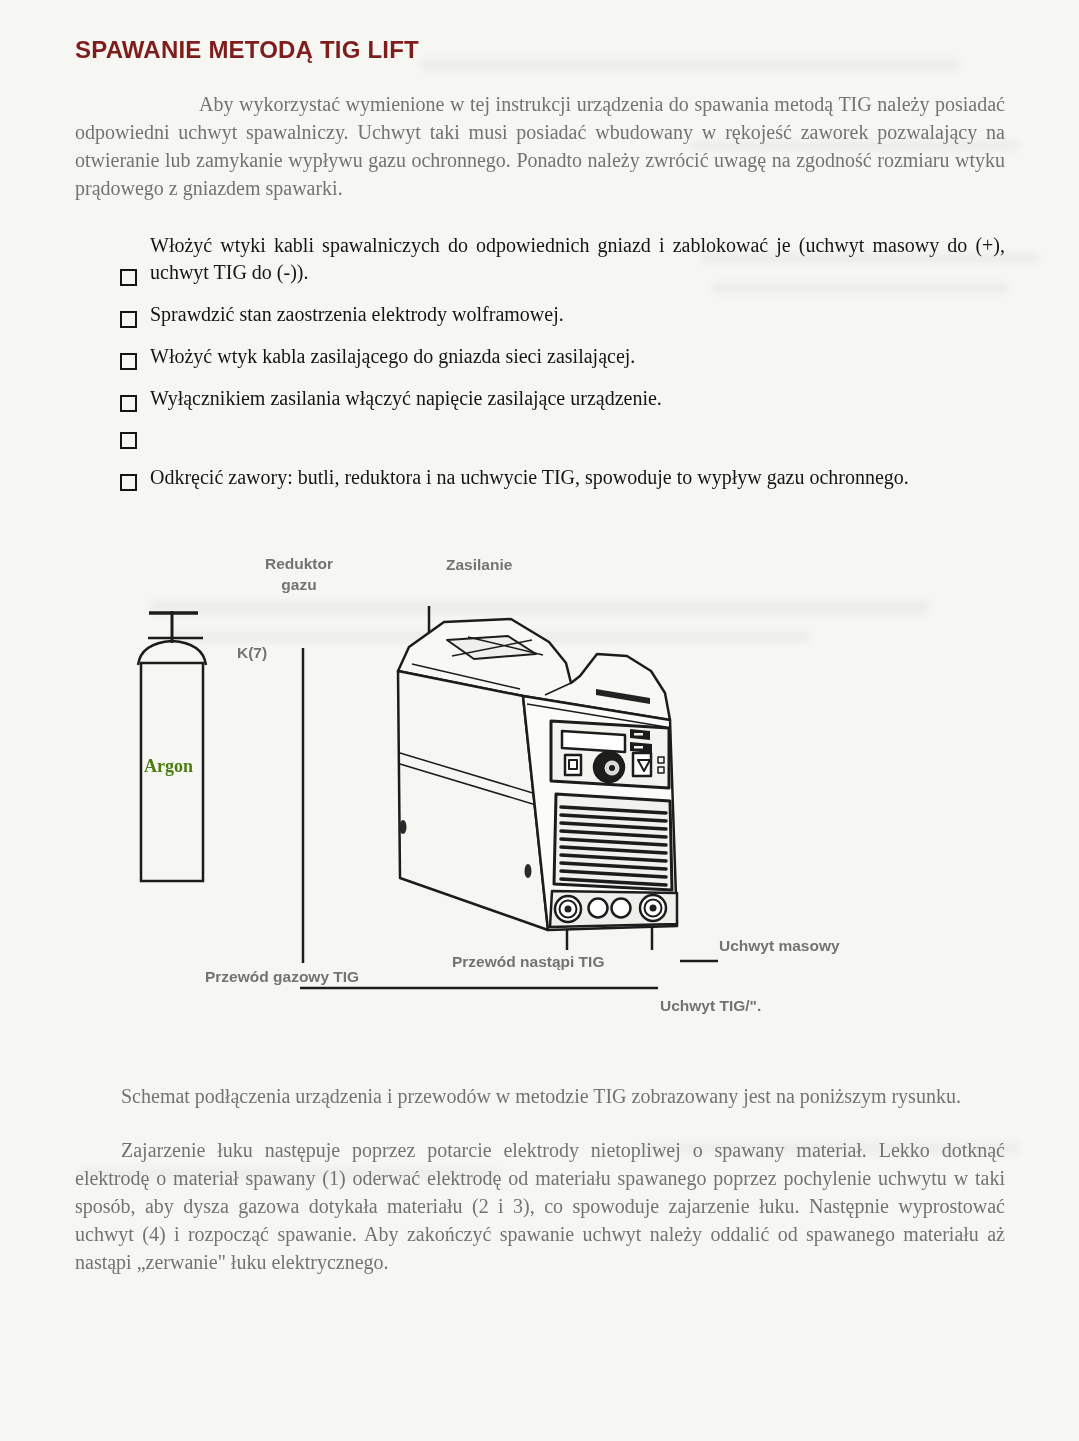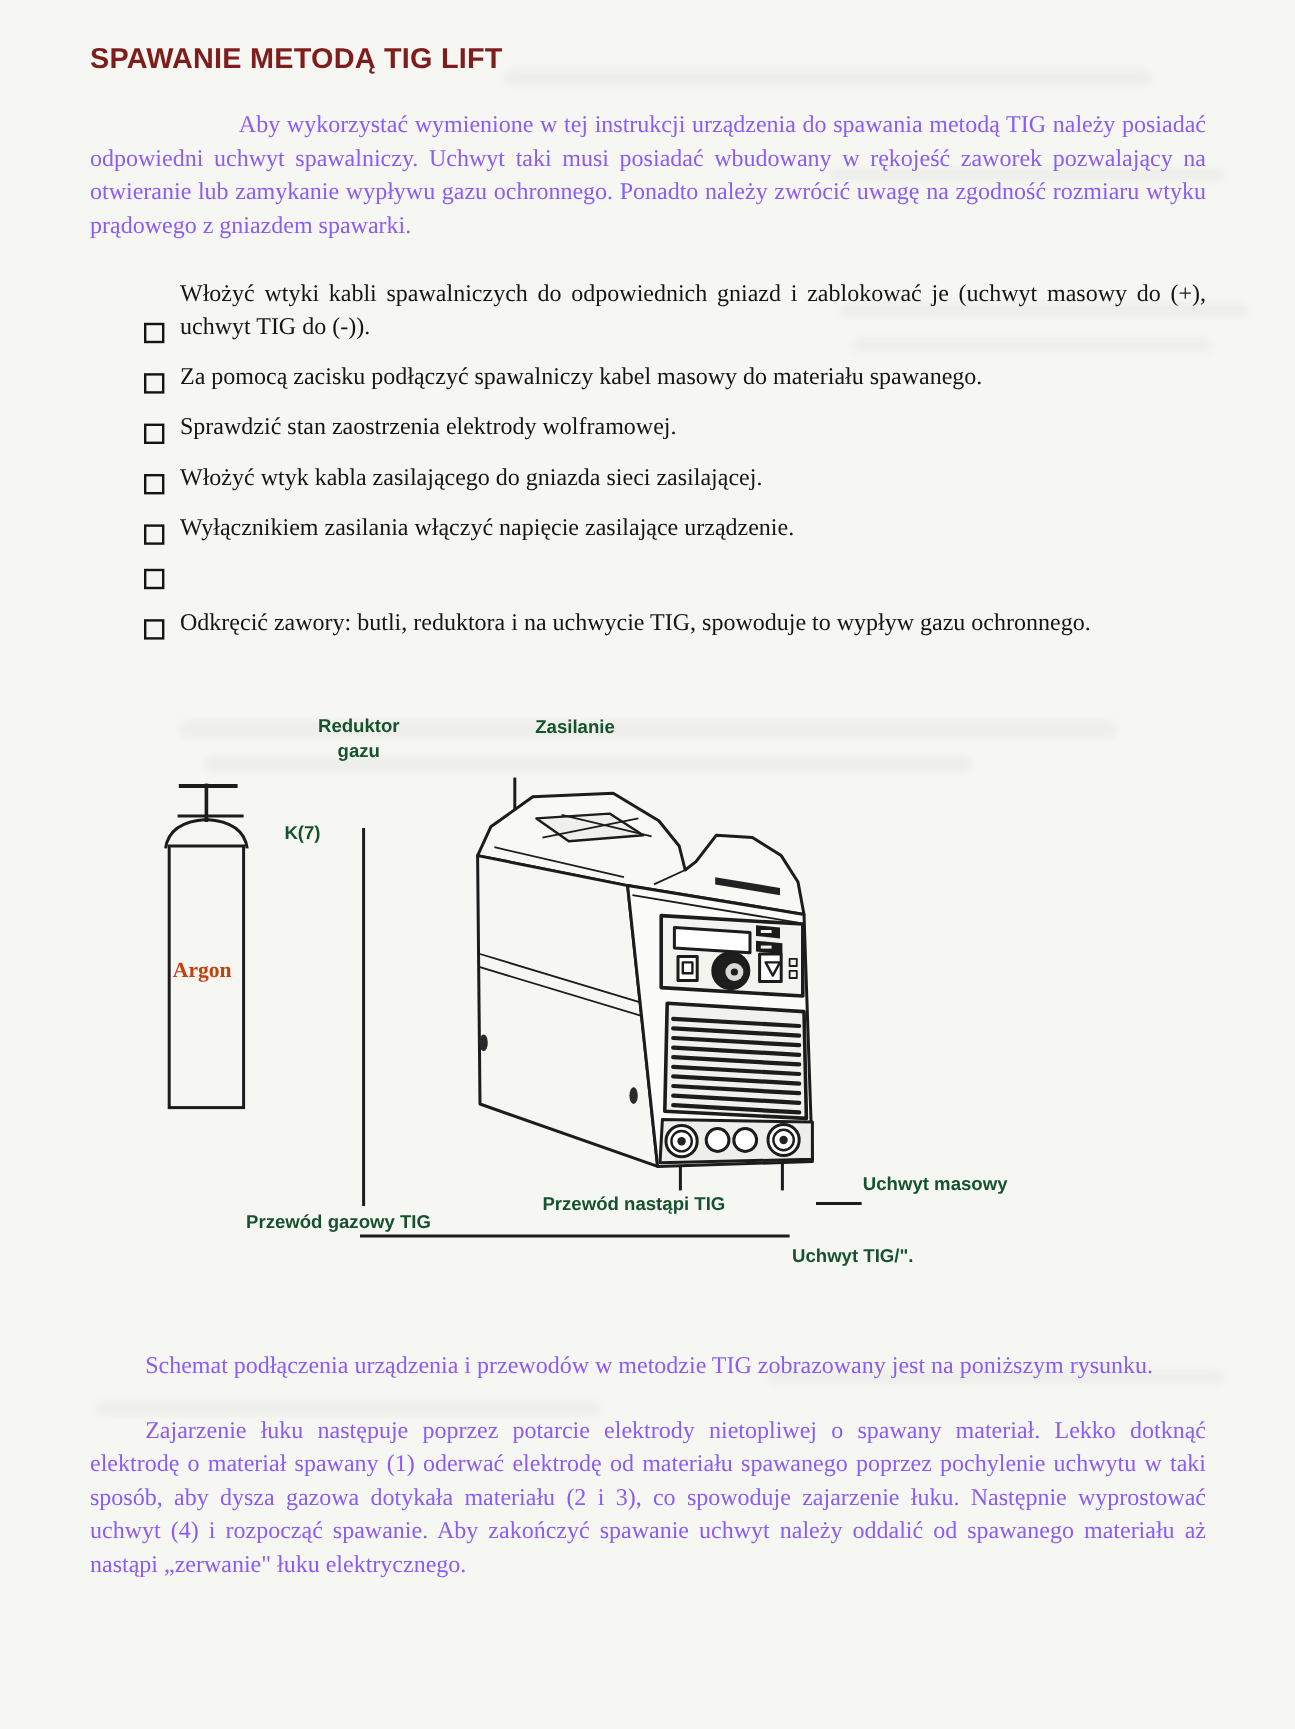--- a/index.html
+++ b/index.html
@@ -28,21 +28,21 @@
     font-weight:bold;
     font-size:24px;
     letter-spacing:.2px;
     color:#7f1d1d;
   }
   p.body-text{
     margin:0;
     font-size:20px;
     line-height:28px;
     text-align:justify;
-    color:#8b5cf6;
+    color:#737373;
   }
   p.intro{ margin-top:26px; text-indent:124px; }
   ul.checklist{
     list-style:none;
     margin:30px 0 0 45px;
     padding:0;
   }
   ul.checklist li{
     display:flex;
     align-items:flex-end;
@@ -67,28 +67,28 @@
     margin-left:-75px;
     margin-top:52px;
   }
   .diagram svg{position:absolute;left:0;top:0;}
   .dlabel{
     position:absolute;
     font-family:"Liberation Sans","DejaVu Sans",sans-serif;
     font-weight:bold;
     font-size:15.5px;
     line-height:21px;
-    color:#14532d;
+    color:#737373;
     white-space:nowrap;
   }
   .dlabel.center{white-space:normal;text-align:center;}
   .dlabel.serif{
     font-family:"Liberation Serif","DejaVu Serif",serif;
     font-size:18px;
-    color:#c2410c;
+    color:#4d7c0f;
   }
   p.schemat{ margin-top:14px; text-indent:46px; }
   p.zajarzenie{ margin-top:26px; text-indent:46px; }
 </style>
 </head>
 <body>
 
 <div class="smudge" style="left:420px;top:58px;width:540px;height:13px;"></div>
 <div class="smudge" style="left:690px;top:140px;width:330px;height:11px;"></div>
 <div class="smudge" style="left:700px;top:252px;width:340px;height:12px;"></div>
@@ -99,24 +99,20 @@
 <div class="smudge" style="left:80px;top:1168px;width:420px;height:12px;"></div>
 
 <h1 class="doc-title">SPAWANIE METODĄ TIG LIFT</h1>
 
 <p class="body-text intro">Aby wykorzystać wymienione w tej instrukcji urządzenia do spawania metodą TIG należy posiadać odpowiedni uchwyt spawalniczy. Uchwyt taki musi posiadać wbudowany w rękojeść zaworek pozwalający na otwieranie lub zamykanie wypływu gazu ochronnego. Ponadto należy zwrócić uwagę na zgodność rozmiaru wtyku prądowego z gniazdem spawarki.</p>
 
 <ul class="checklist">
   <li>
     <span class="checkbox"></span>
     <span>Włożyć wtyki kabli spawalniczych do odpowiednich gniazd i zablokować je (uchwyt masowy do (+), uchwyt TIG do (-)).</span>
-  </li>
-  <li>
-    <span class="checkbox"></span>
-    <span>Za pomocą zacisku podłączyć spawalniczy kabel masowy do materiału spawanego.</span>
   </li>
   <li>
     <span class="checkbox"></span>
     <span>Sprawdzić stan zaostrzenia elektrody wolframowej.</span>
   </li>
   <li>
     <span class="checkbox"></span>
     <span>Włożyć wtyk kabla zasilającego do gniazda sieci zasilającej.</span>
   </li>
   <li>

